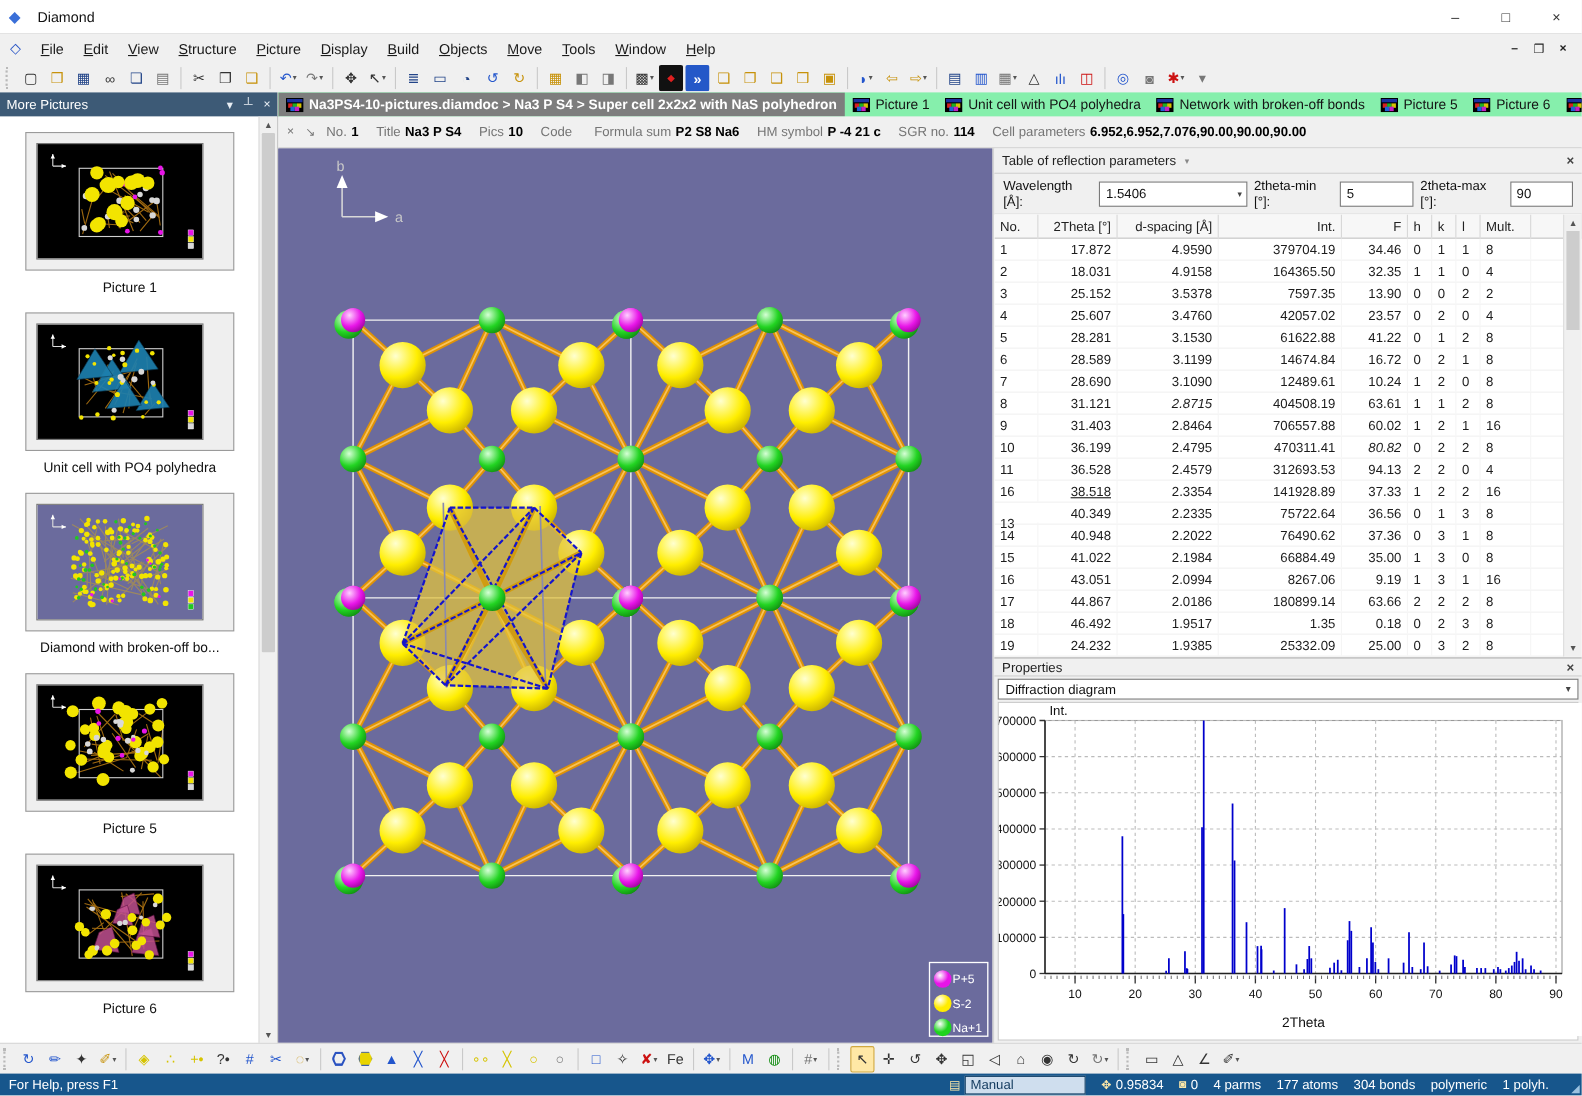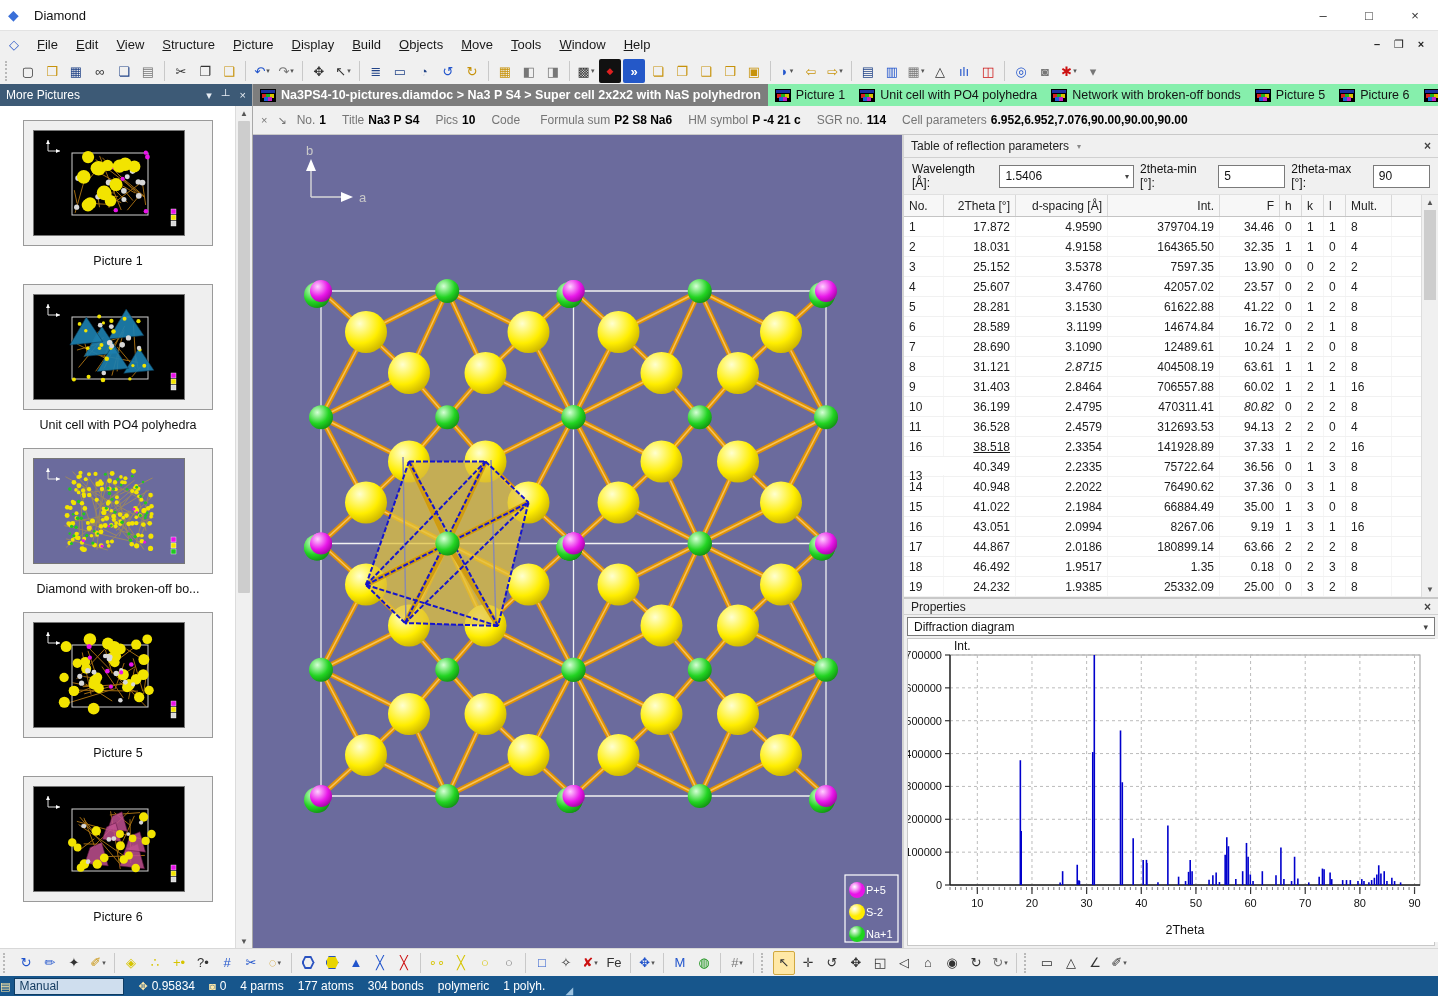--- a/index.html
+++ b/index.html
@@ -1925,20 +1925,21 @@
     <span class="tbi">
       <span class="c-dark">∠</span>
     </span>
     <span class="tbi">
       <span class="c-dark">✐</span>
       <span class="dd">▾</span>
     </span>
   </div>
 
 <div class="statusbar">
+  <span class="help">For Help, press F1</span>
   <span class="sseg">
       <span class="sico">▤</span>
     <span class="modebox">Manual</span>
     </span>
   <span class="sseg">
       <span class="sico">✥</span>
     <span>0.95834</span>
     </span>
   <span class="sseg">
       <span class="sico">◙</span>

